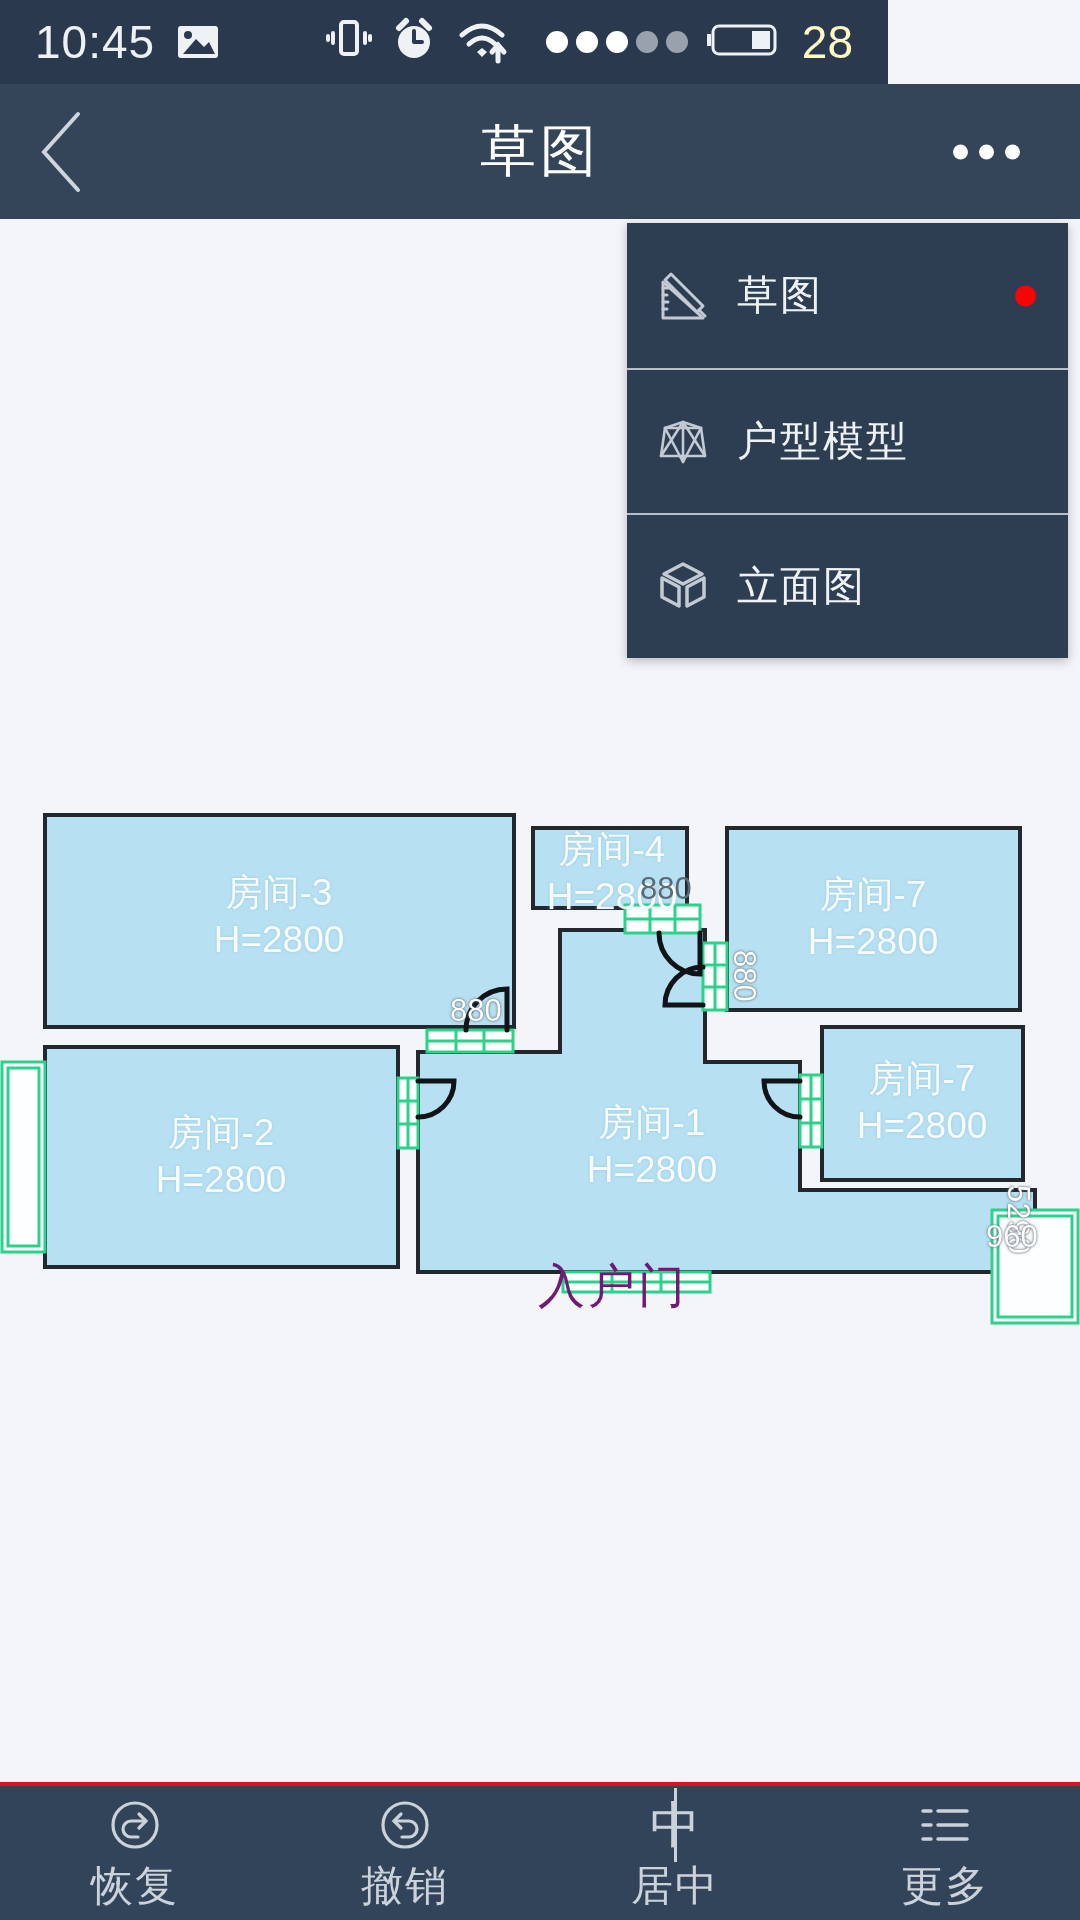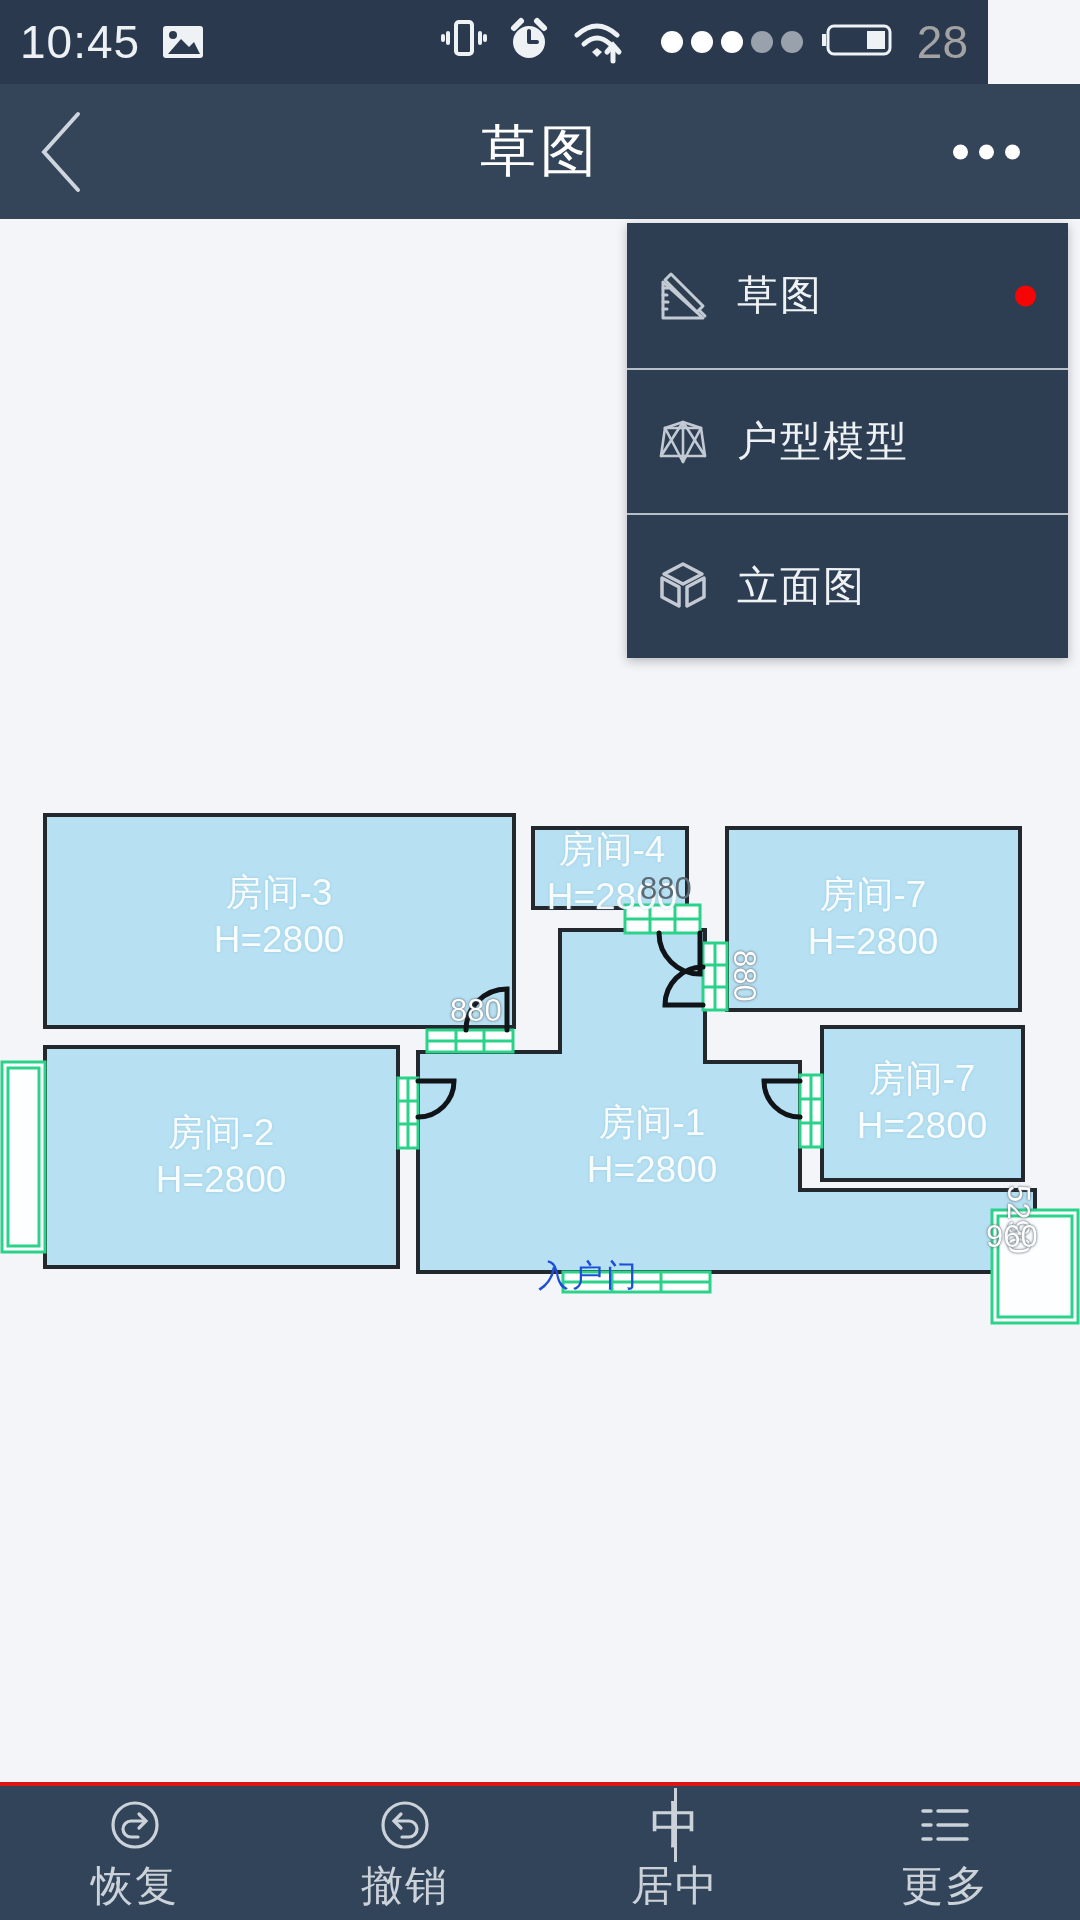--- a/index.html
+++ b/index.html
@@ -1,29 +1,29 @@
 <!DOCTYPE html>
 <html><head>
 <meta charset="utf-8">
 <style>
   * { margin:0; padding:0; box-sizing:border-box; }
   html,body { width:1080px; height:1920px; }
   body { font-family:"Liberation Sans","DejaVu Sans",sans-serif; background:#f3f5f9; }
   .screen { position:relative; width:1080px; height:1920px; overflow:hidden; background:#f3f5f9; }
 
   
-  .statusbar { position:absolute; top:0; left:0; width:988px; height:84px;
-    background:#2b394e; display:flex; align-items:center; padding:0 20px; }
+  .statusbar { position:absolute; top:0; left:0; width:888px; height:84px;
+    background:#2b394e; display:flex; align-items:center; padding:0 35px; }
   .sb-time { font-size:46px; color:#edf1f4; letter-spacing:1px; }
   .sb-ico { margin-left:20px; display:flex; align-items:center; }
   .sb-spacer { flex:1; }
   .sb-right { display:flex; align-items:center; gap:18px; }
   .sb-dots { display:flex; align-items:center; gap:8px; margin-left:14px; }
   .sb-dot { width:22px; height:22px; border-radius:50%; }
-  .sb-batt-text { font-size:46px; color:#a3a3a3; margin-left:6px; }
+  .sb-batt-text { font-size:46px; color:#fef9c3; margin-left:6px; }
 
   
   .navbar { position:absolute; top:84px; left:0; width:1080px; height:135px;
     background:#344459; display:flex; align-items:center; }
   .nav-back { position:absolute; left:34px; top:50%; transform:translateY(-50%);
     width:90px; height:100px; display:flex; align-items:center; }
   .nav-title { position:absolute; left:50%; top:50%; transform:translate(-50%,-50%);
     font-size:56px; color:#ffffff; letter-spacing:4px; white-space:nowrap; }
   .nav-more { position:absolute; right:56px; top:50%; transform:translateY(-50%);
     display:flex; gap:11px; padding:14px 4px; }
@@ -33,21 +33,21 @@
   .canvas { position:absolute; top:219px; left:0; width:1080px; height:1563px; background:#f3f5f9; }
   .plan-svg { position:absolute; left:0; top:0; }
 
   .room-label { position:absolute; transform:translateX(-50%); text-align:center;
     color:rgba(255,255,255,0.93); font-size:37px; line-height:47px; white-space:nowrap;
     text-shadow:0 0 3px rgba(130,185,210,0.6); pointer-events:none; }
   .dim { position:absolute; font-size:31px; color:#ffffff; white-space:nowrap;
     text-shadow:0 0 3px #5b6b76, 0 0 1px #5b6b76; pointer-events:none; }
   .dim.dark { color:#5b6b76; text-shadow:none; }
   .dim.vert { transform:rotate(90deg); transform-origin:left top; }
-  .entrance-label { position:absolute; font-size:31px; color:#1d4ed8; letter-spacing:3px;
+  .entrance-label { position:absolute; font-size:47px; color:#701a75; letter-spacing:3px;
     white-space:nowrap; pointer-events:none; }
 
   
   .menu { position:absolute; left:627px; top:4px; width:441px; background:#2d3d52;
     box-shadow:0 3px 10px rgba(0,0,0,0.25); }
   .menu-item { position:relative; height:145px; display:flex; align-items:center;
     padding-left:28px; }
   .menu-item + .menu-item { border-top:2px solid #b6bfca; }
   .menu-item .mi-icon { width:56px; height:56px; flex:0 0 56px; display:flex; }
   .menu-item .mi-label { margin-left:26px; font-size:41px; color:#eef2f5; letter-spacing:2px; }

